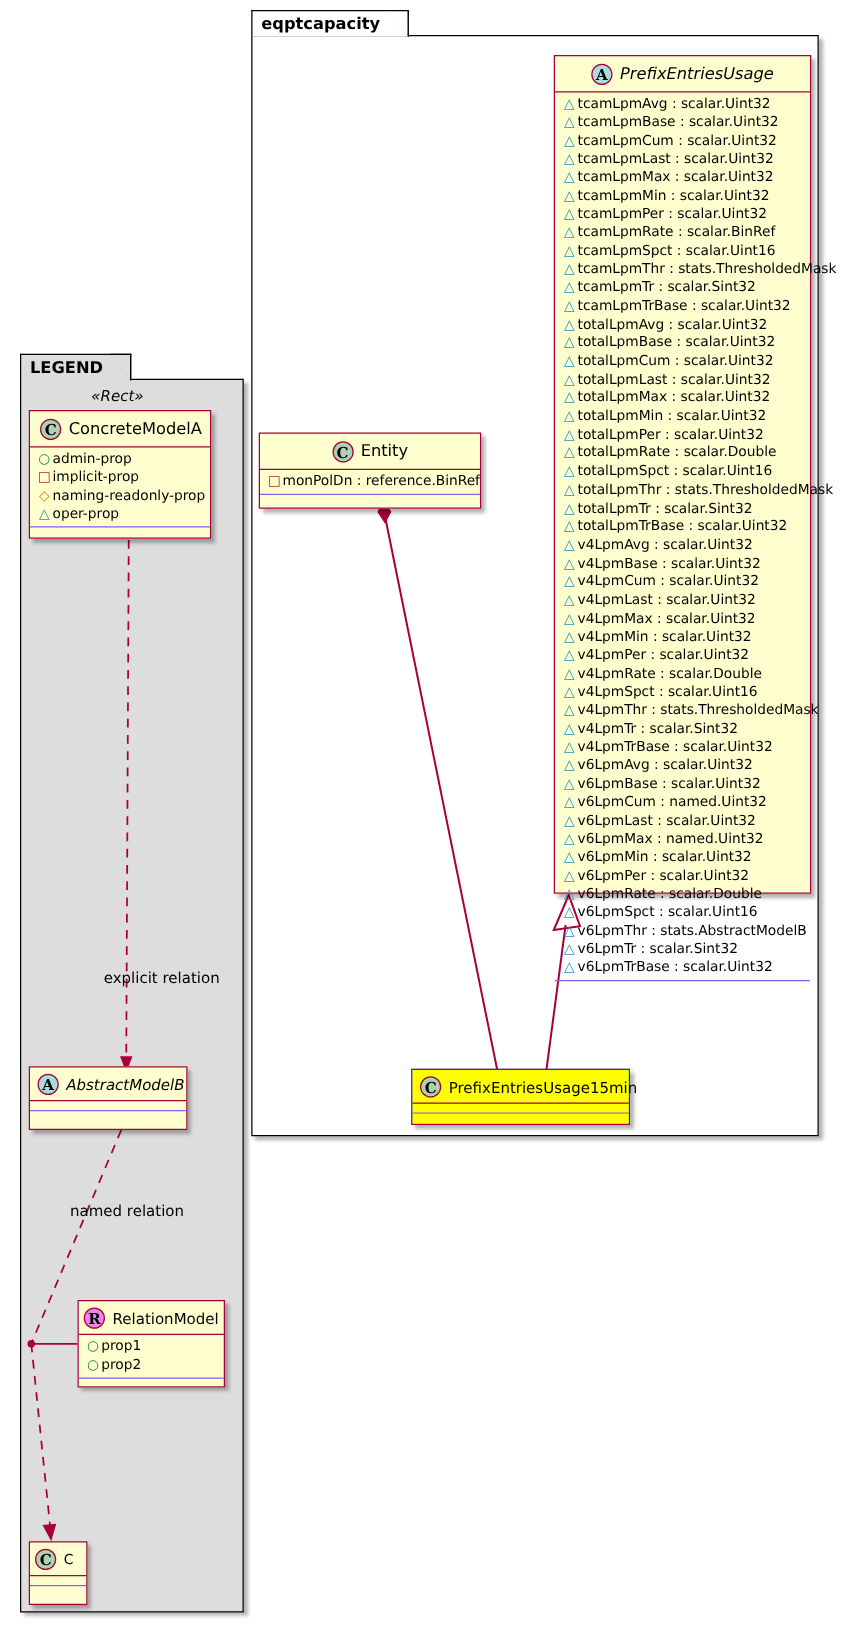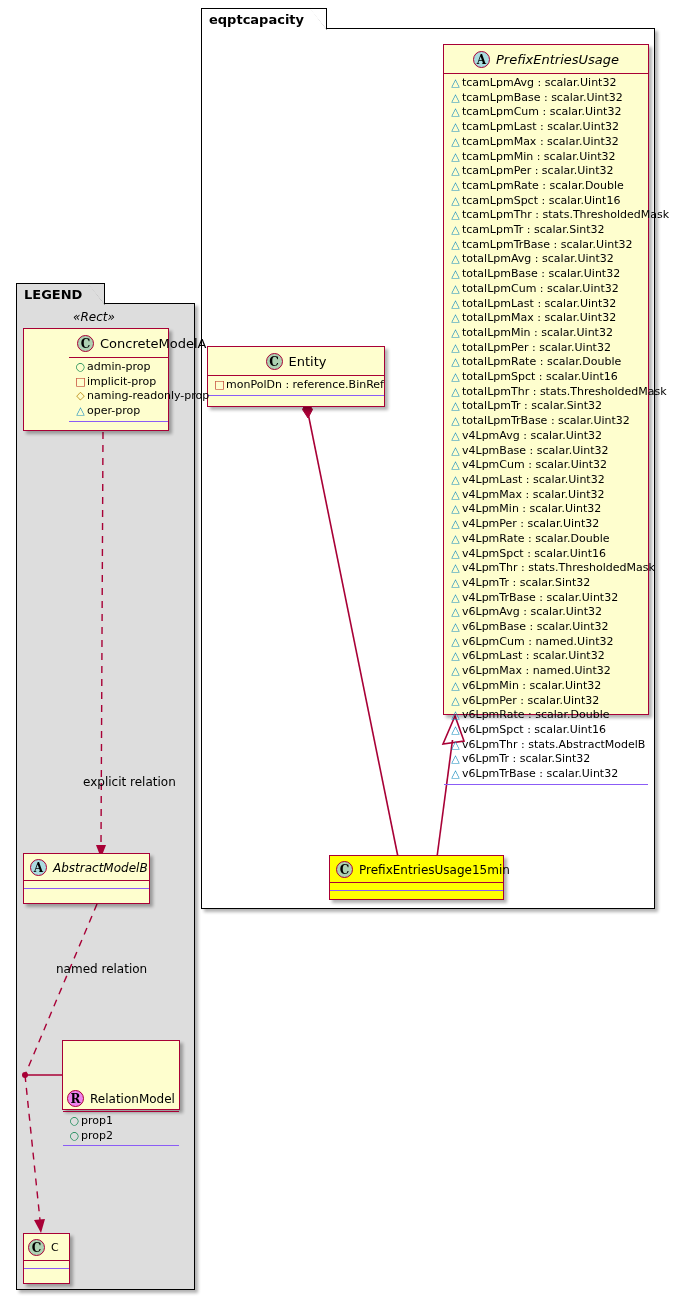--- a/index.html
+++ b/index.html
@@ -190,21 +190,21 @@
     <span class="badge a">A</span><span class="cls-title italic">PrefixEntriesUsage</span>
   </div>
   <div class="cls-body" id="prefix-attrs">
       <div class="attr"><span class="m oper">△</span><span>tcamLpmAvg : scalar.Uint32</span></div>
       <div class="attr"><span class="m oper">△</span><span>tcamLpmBase : scalar.Uint32</span></div>
       <div class="attr"><span class="m oper">△</span><span>tcamLpmCum : scalar.Uint32</span></div>
       <div class="attr"><span class="m oper">△</span><span>tcamLpmLast : scalar.Uint32</span></div>
       <div class="attr"><span class="m oper">△</span><span>tcamLpmMax : scalar.Uint32</span></div>
       <div class="attr"><span class="m oper">△</span><span>tcamLpmMin : scalar.Uint32</span></div>
       <div class="attr"><span class="m oper">△</span><span>tcamLpmPer : scalar.Uint32</span></div>
-      <div class="attr"><span class="m oper">△</span><span>tcamLpmRate : scalar.Double</span></div>
+      <div class="attr"><span class="m oper">△</span><span>tcamLpmRate : scalar.BinRef</span></div>
       <div class="attr"><span class="m oper">△</span><span>tcamLpmSpct : scalar.Uint16</span></div>
       <div class="attr"><span class="m oper">△</span><span>tcamLpmThr : stats.ThresholdedMask</span></div>
       <div class="attr"><span class="m oper">△</span><span>tcamLpmTr : scalar.Sint32</span></div>
       <div class="attr"><span class="m oper">△</span><span>tcamLpmTrBase : scalar.Uint32</span></div>
       <div class="attr"><span class="m oper">△</span><span>totalLpmAvg : scalar.Uint32</span></div>
       <div class="attr"><span class="m oper">△</span><span>totalLpmBase : scalar.Uint32</span></div>
       <div class="attr"><span class="m oper">△</span><span>totalLpmCum : scalar.Uint32</span></div>
       <div class="attr"><span class="m oper">△</span><span>totalLpmLast : scalar.Uint32</span></div>
       <div class="attr"><span class="m oper">△</span><span>totalLpmMax : scalar.Uint32</span></div>
       <div class="attr"><span class="m oper">△</span><span>totalLpmMin : scalar.Uint32</span></div>
@@ -253,21 +253,21 @@
 </div>
 
 <div class="cls hi" id="cls-15min" style="left:329px; top:855px; width:175px; height:45px;">
   <div class="cls-head" style="padding:3px 6px 4px 6px;">
     <span class="badge c">C</span><span class="cls-title" style="font-size:12px;">PrefixEntriesUsage15min</span>
   </div>
   <div class="cls-body empty"></div>
   <div class="cls-foot"></div>
 </div>
 
-<div class="cls" id="cls-concrete" style="left:23px; top:328px; width:146px; height:103px;padding-left:45px;">
+<div class="cls" id="cls-concrete" style="left:23px; top:328px; width:146px; height:103px;">
   <div class="cls-head">
     <span class="badge c">C</span><span class="cls-title">ConcreteModelA</span>
   </div>
   <div class="cls-body" id="concrete-attrs">
       <div class="attr"><span class="m admin">○</span><span>admin-prop</span></div>
       <div class="attr"><span class="m implicit">□</span><span>implicit-prop</span></div>
       <div class="attr"><span class="m naming">◇</span><span>naming-readonly-prop</span></div>
       <div class="attr"><span class="m oper">△</span><span>oper-prop</span></div>
     </div>
   <div class="cls-foot"></div>
@@ -275,21 +275,21 @@
 
 <div class="cls" id="cls-abstract" style="left:23px; top:853px; width:127px; height:51px;">
   <div class="cls-head" style="padding:3px 6px 4px 6px;">
     <span class="badge a">A</span><span class="cls-title italic" style="font-size:12px;">AbstractModelB</span>
   </div>
   <div class="cls-body empty"></div>
   <div class="cls-foot"></div>
 </div>
 
 <div class="cls" id="cls-relation" style="left:62px; top:1040px; width:118px; height:70px;">
-  <div class="cls-head" style="padding:3px 4px 4px 4px;margin-top:44px;">
+  <div class="cls-head" style="padding:3px 4px 4px 4px;">
     <span class="badge r">R</span><span class="cls-title" style="font-size:12px;">RelationModel</span>
   </div>
   <div class="cls-body" id="relation-attrs">
       <div class="attr"><span class="m admin">○</span><span>prop1</span></div>
       <div class="attr"><span class="m admin">○</span><span>prop2</span></div>
     </div>
   <div class="cls-foot"></div>
 </div>
 
 <div class="cls" id="cls-smallc" style="left:23px; top:1233px; width:47px; height:51px;">

